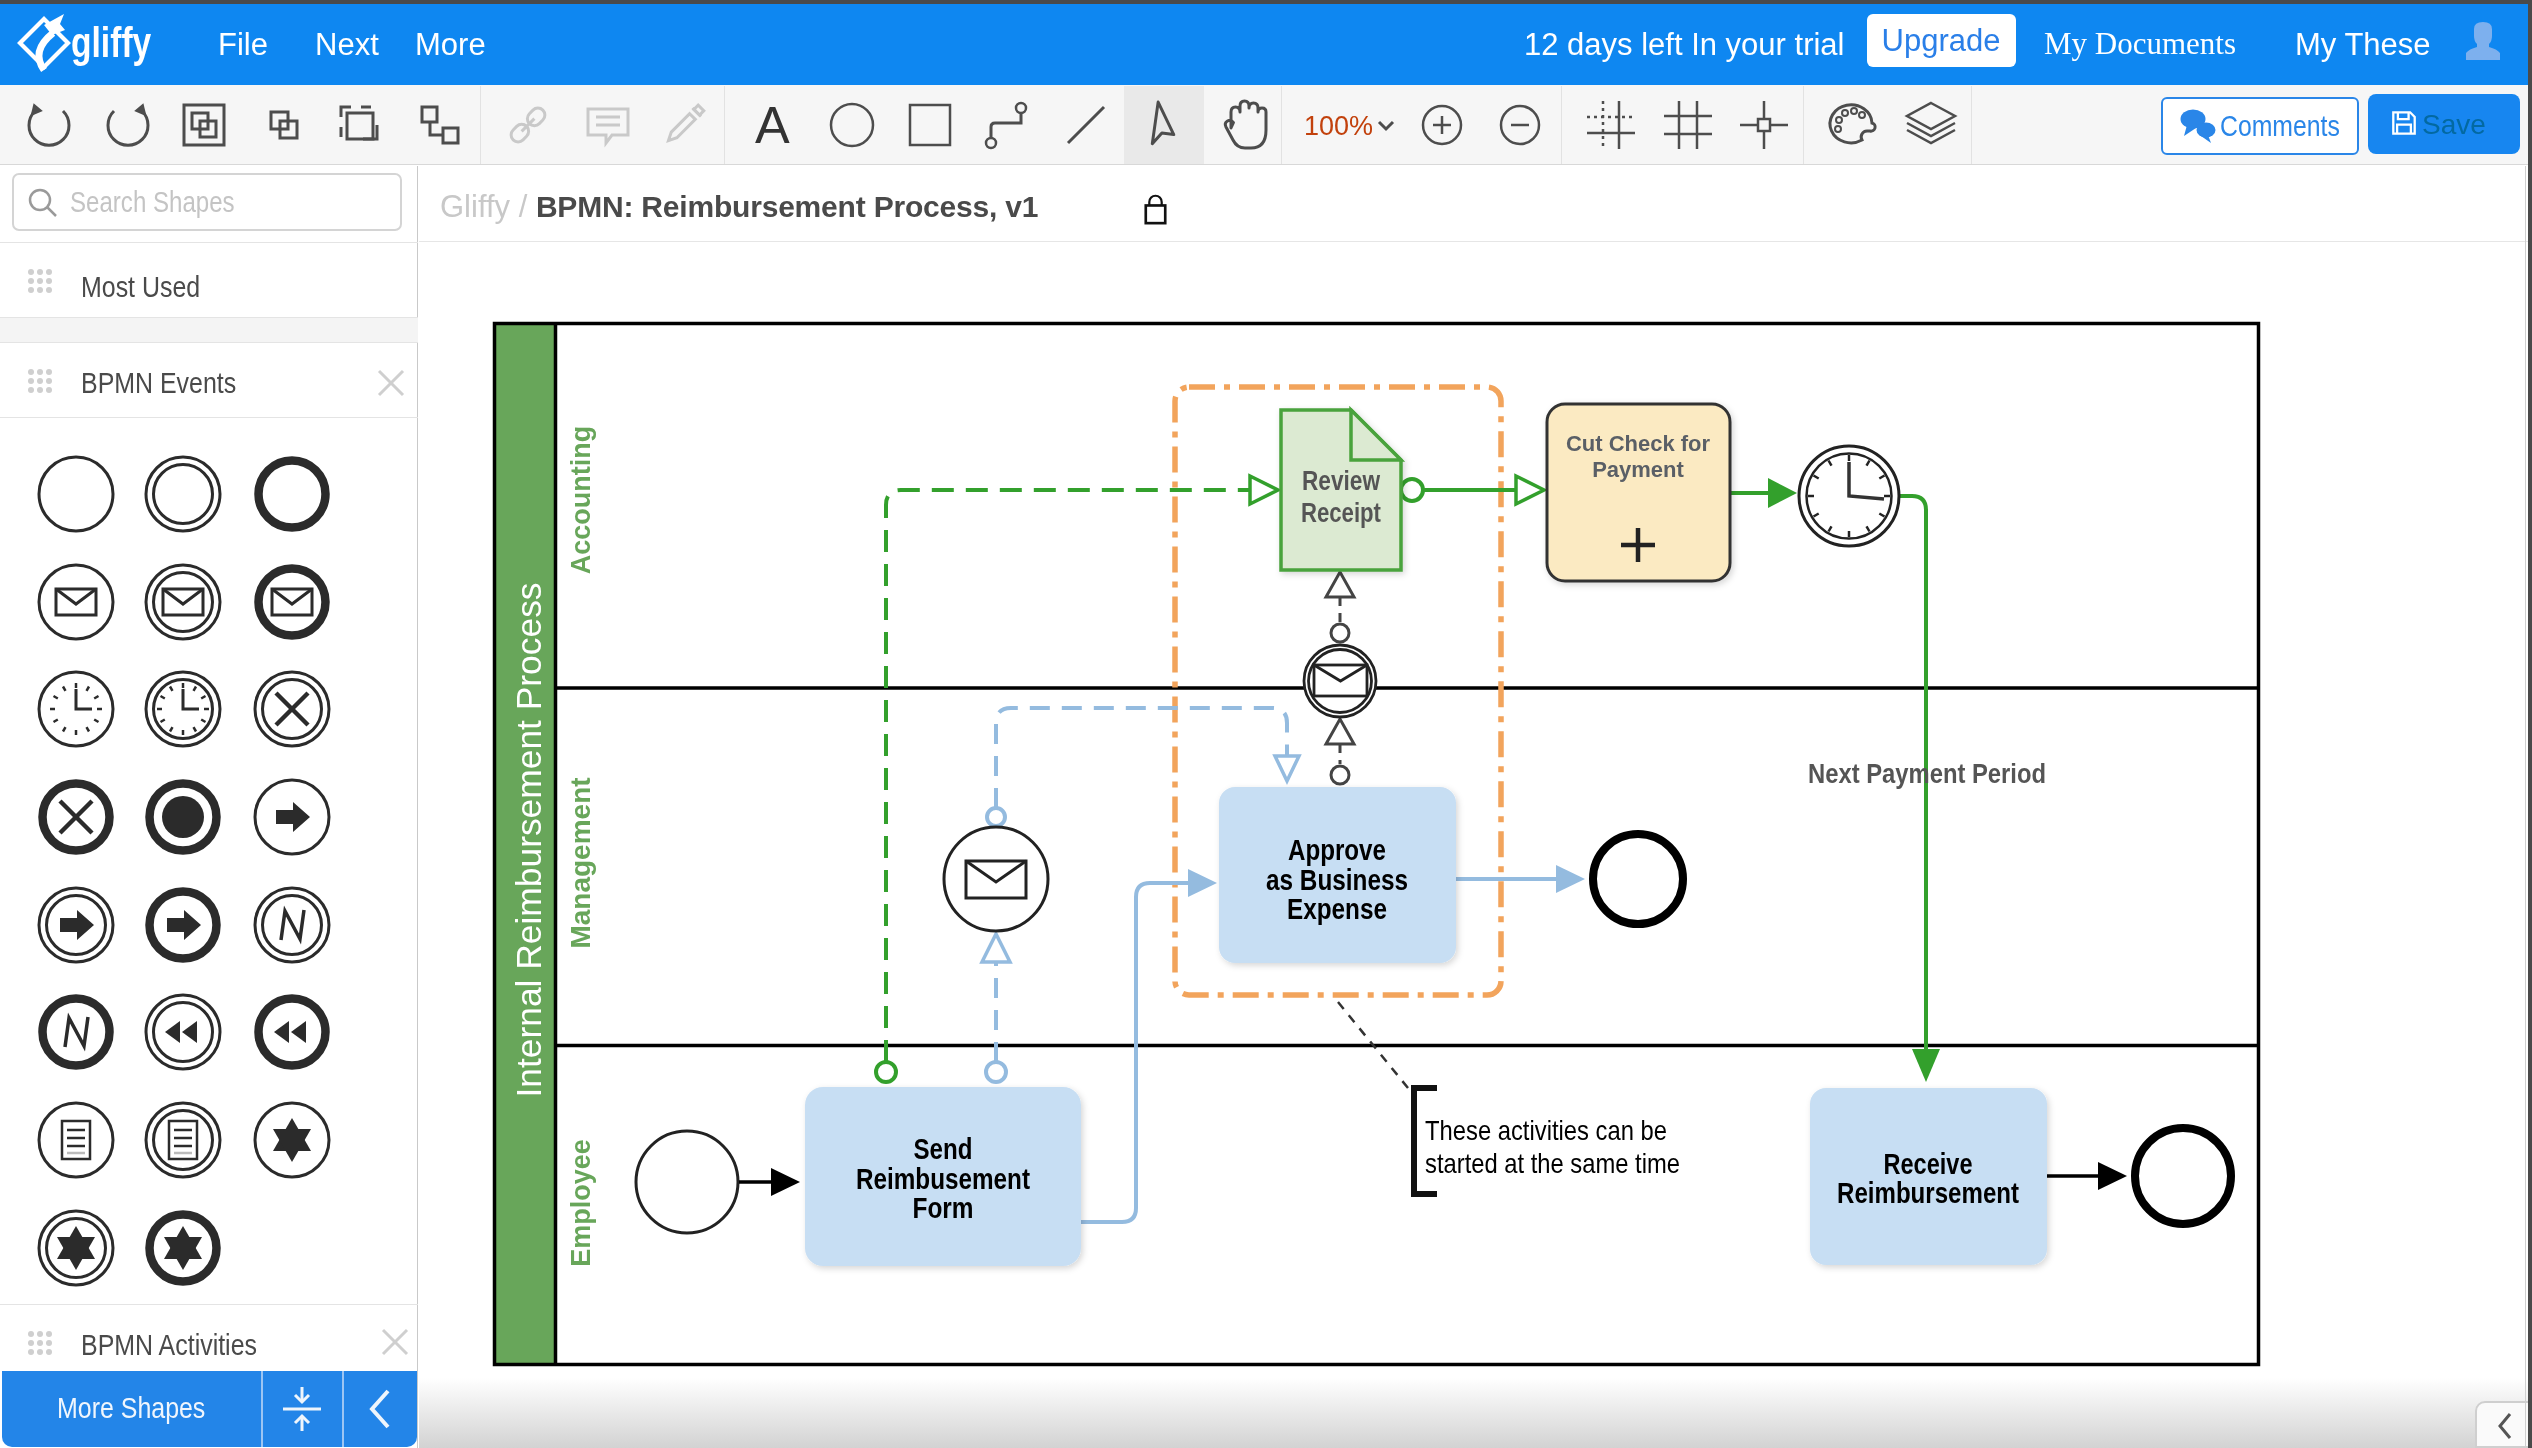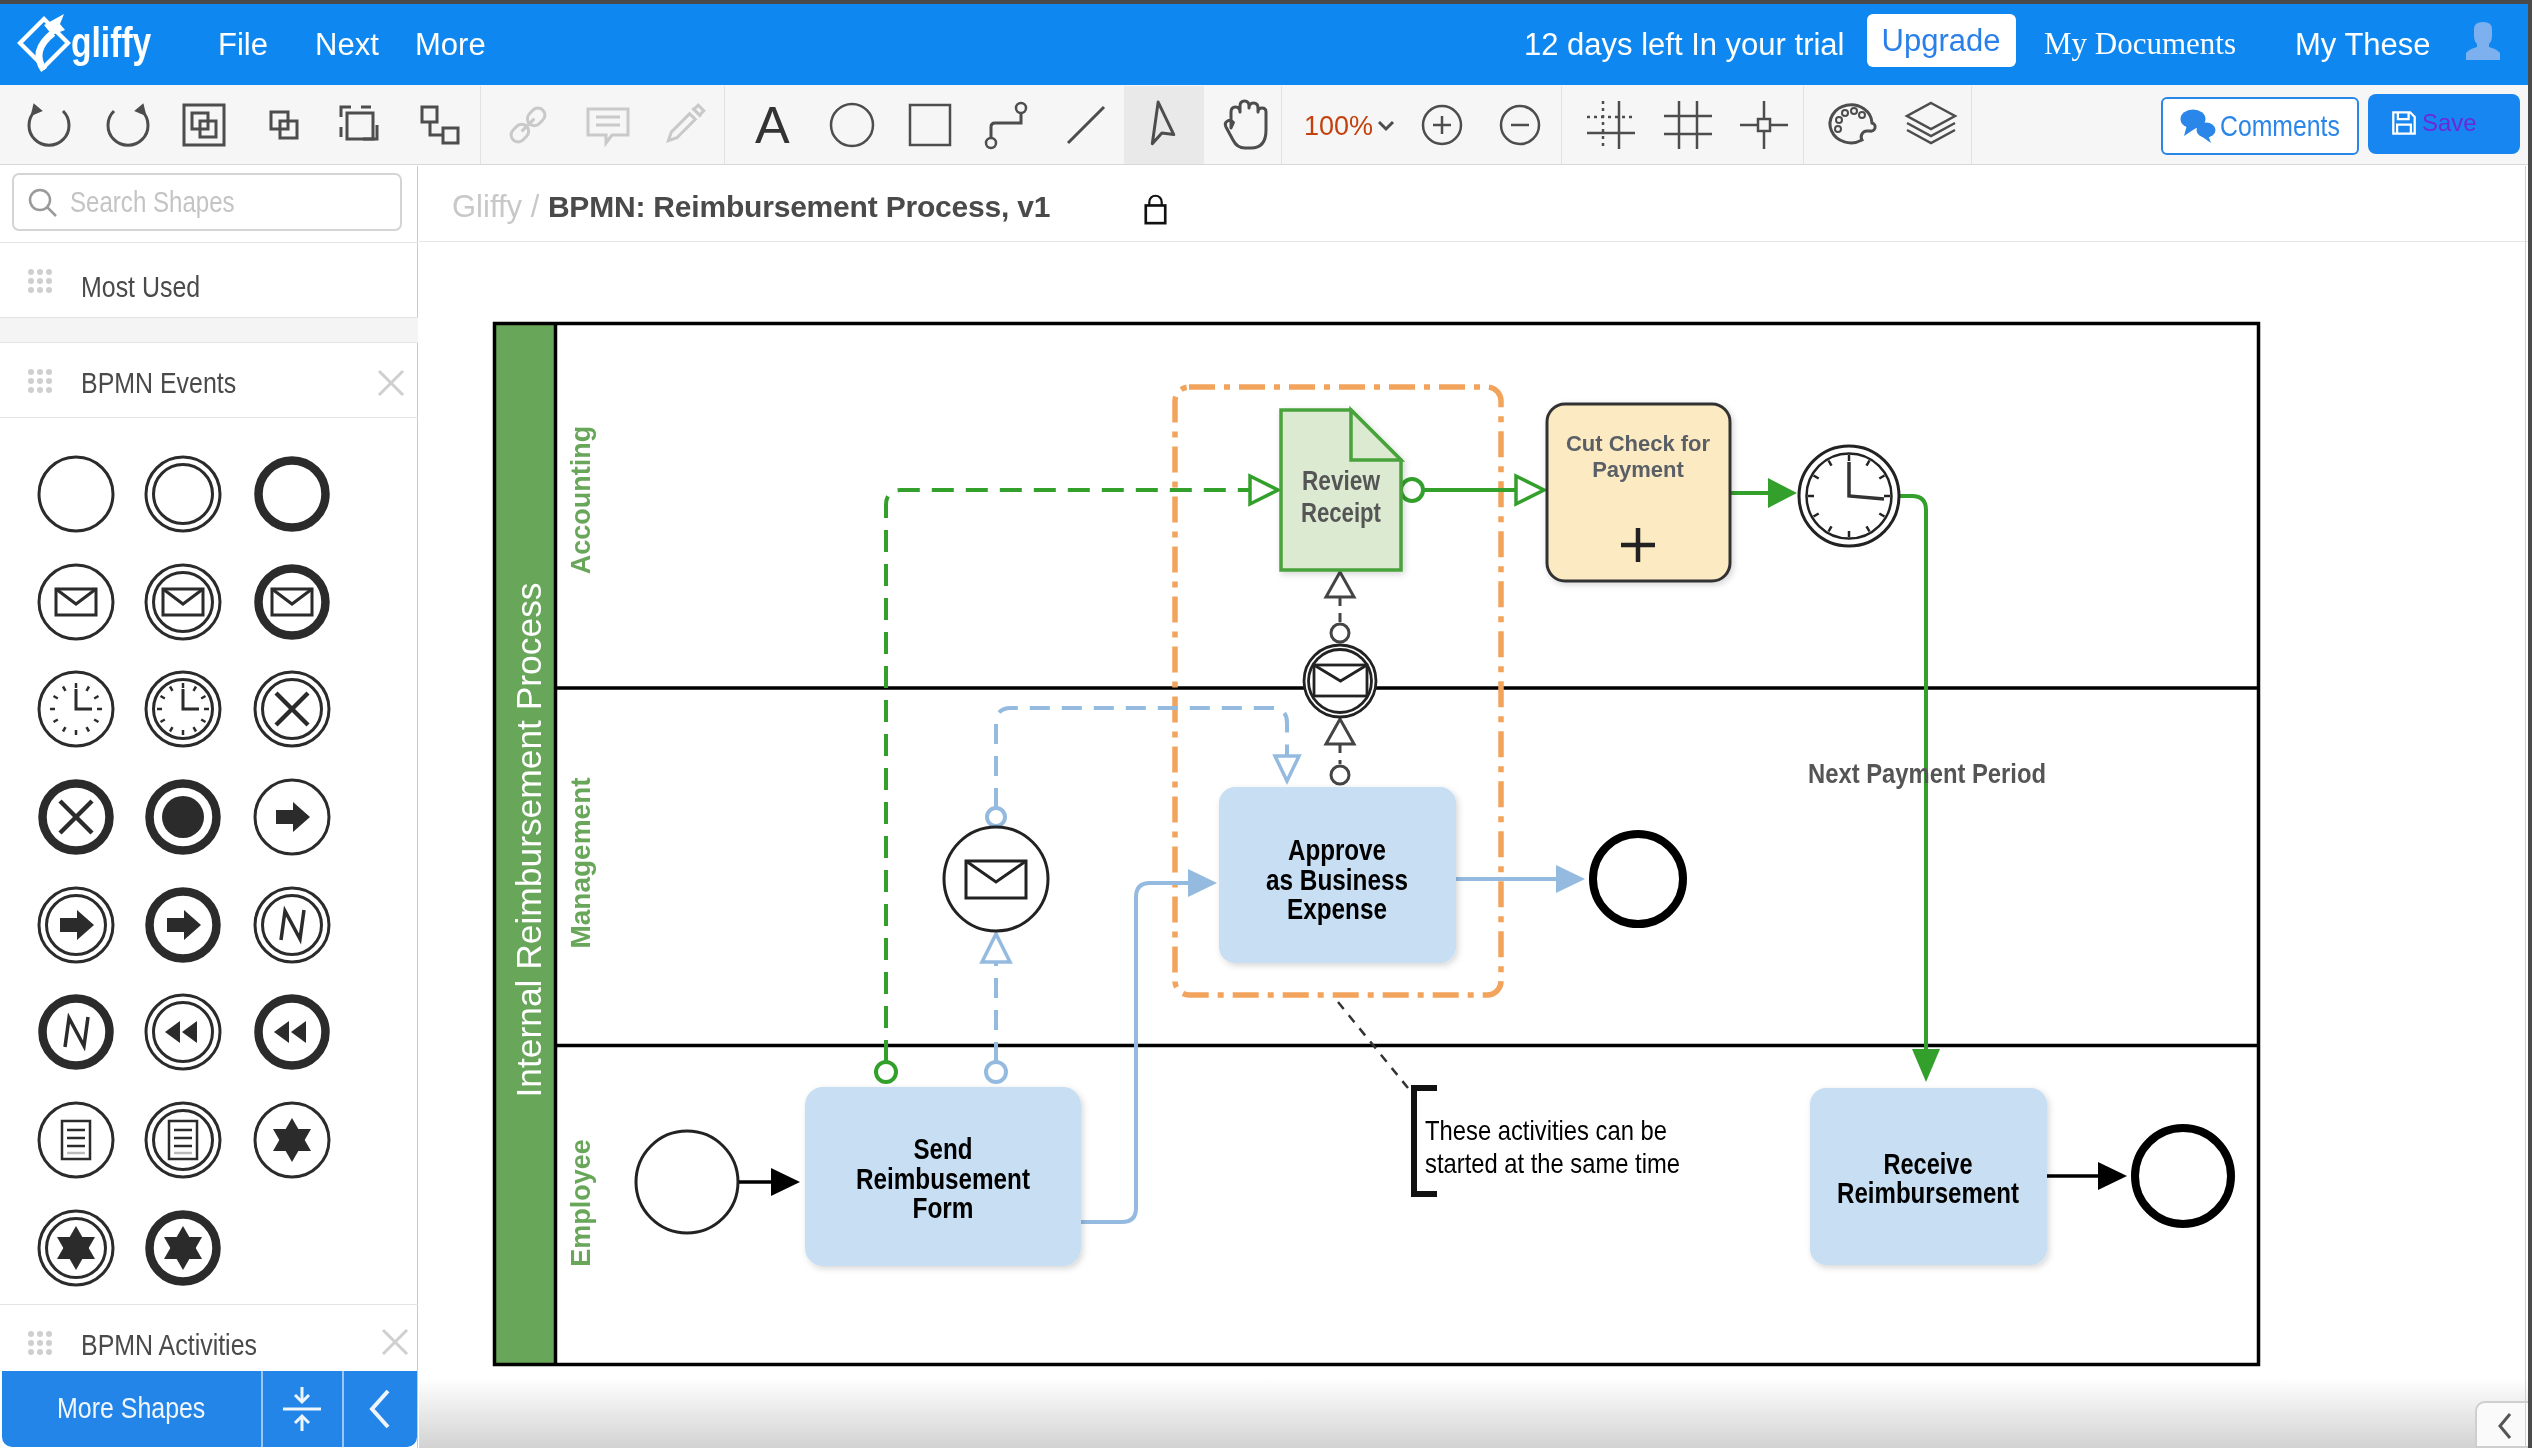--- a/index.html
+++ b/index.html
@@ -172,21 +172,21 @@
   <polygon points="7,17 4,28 16,20" fill="#2a86e8"></polygon>
   <ellipse cx="26" cy="22" rx="9.5" ry="7.5" fill="#2a86e8"></ellipse>
   <polygon points="28,27 31,35 21,28" fill="#2a86e8"></polygon>
 </svg>
 <div class="abs" style="left:2220px;top:110px;color:#2a86e8;font-size:29px;transform:scaleX(0.855);transform-origin:left;">Comments</div>
 <div class="abs" style="left:2368px;top:94px;width:152px;height:60px;background:#1786f0;border-radius:8px;"></div>
 <svg class="abs" style="left:2391px;top:110px" width="26" height="26" viewBox="0 0 34 34">
   <path d="M3 3 h22 l6 6 v22 h-28 z" fill="none" stroke="#fff" stroke-width="3"></path>
   <path d="M9 3 v9 h14 v-9 M8 31 v-12 h18 v12" fill="none" stroke="#fff" stroke-width="3"></path>
 </svg>
-<div class="abs" style="left:2422px;top:109px;color:#6d28d9;font-size:24px;">Save</div>
+<div class="abs" style="left:2422px;top:109px;color:#0369a1;font-size:28px;">Save</div>
 
 <div class="abs" style="left:12px;top:173px;width:390px;height:58px;border:2px solid #d4d4d4;border-radius:7px;background:#fff;"></div>
 <svg class="abs" style="left:26px;top:186px" width="34" height="34" viewBox="0 0 34 34">
   <circle cx="14" cy="14" r="10" fill="none" stroke="#9a9a9a" stroke-width="2.5"></circle>
   <line x1="21" y1="21" x2="30" y2="30" stroke="#9a9a9a" stroke-width="2.5"></line>
 </svg>
 <div class="abs" style="left:70px;top:186px;color:#c4c4c4;font-size:29px;transform:scaleX(0.83);transform-origin:left;">Search Shapes</div>
 <div class="abs" style="left:0px;top:242px;width:418px;height:1px;background:#e4e4e4;"></div>
 <div class="shead" style="left:81px;top:271px;">Most Used</div>
 <div class="abs" style="left:0px;top:317px;width:418px;height:1px;background:#e4e4e4;"></div>
@@ -386,21 +386,21 @@
   <line x1="4" y1="24" x2="42" y2="24" stroke="#eef5fc" stroke-width="3"></line>
   <line x1="23" y1="2" x2="23" y2="16" stroke="#eef5fc" stroke-width="3"></line>
   <polyline points="16,10 23,17 30,10" fill="none" stroke="#eef5fc" stroke-width="3"></polyline>
   <line x1="23" y1="46" x2="23" y2="32" stroke="#eef5fc" stroke-width="3"></line>
   <polyline points="16,38 23,31 30,38" fill="none" stroke="#eef5fc" stroke-width="3"></polyline>
 </svg>
 <svg class="abs" style="left:362px;top:1387px" width="36" height="44" viewBox="0 0 36 44">
   <polyline points="26,4 10,22 26,40" fill="none" stroke="#eef5fc" stroke-width="4"></polyline>
 </svg>
 
-<div class="abs" style="left:452px;top:189px;color:#c8c8c8;font-size:31px;text-align:center;">Gliffy / <span style="color:#4a4a4a;font-weight:bold;font-size:30px;letter-spacing:-0.2px;">BPMN: Reimbursement Process, v1</span></div>
+<div class="abs" style="left:440px;top:189px;color:#c8c8c8;font-size:31px;text-align:center;">Gliffy / <span style="color:#4a4a4a;font-weight:bold;font-size:30px;letter-spacing:-0.2px;">BPMN: Reimbursement Process, v1</span></div>
 <svg class="abs" style="left:1144px;top:192px" width="23" height="34" viewBox="0 0 26 38">
   <rect x="2" y="15" width="22" height="20" fill="none" stroke="#111" stroke-width="3"></rect>
   <path d="M6 15 v-4 a7 7 0 0 1 14 0 v4" fill="none" stroke="#111" stroke-width="2.5"></path>
 </svg>
 
 <svg class="abs" id="diagram" style="left:0;top:0" width="2532" height="1448" viewBox="0 0 2532 1448">
 <defs>
       <filter id="ds" x="-20%" y="-20%" width="150%" height="150%">
         <feDropShadow dx="2" dy="2.5" stdDeviation="3" flood-color="#000" flood-opacity="0.16"></feDropShadow>
       </filter>

